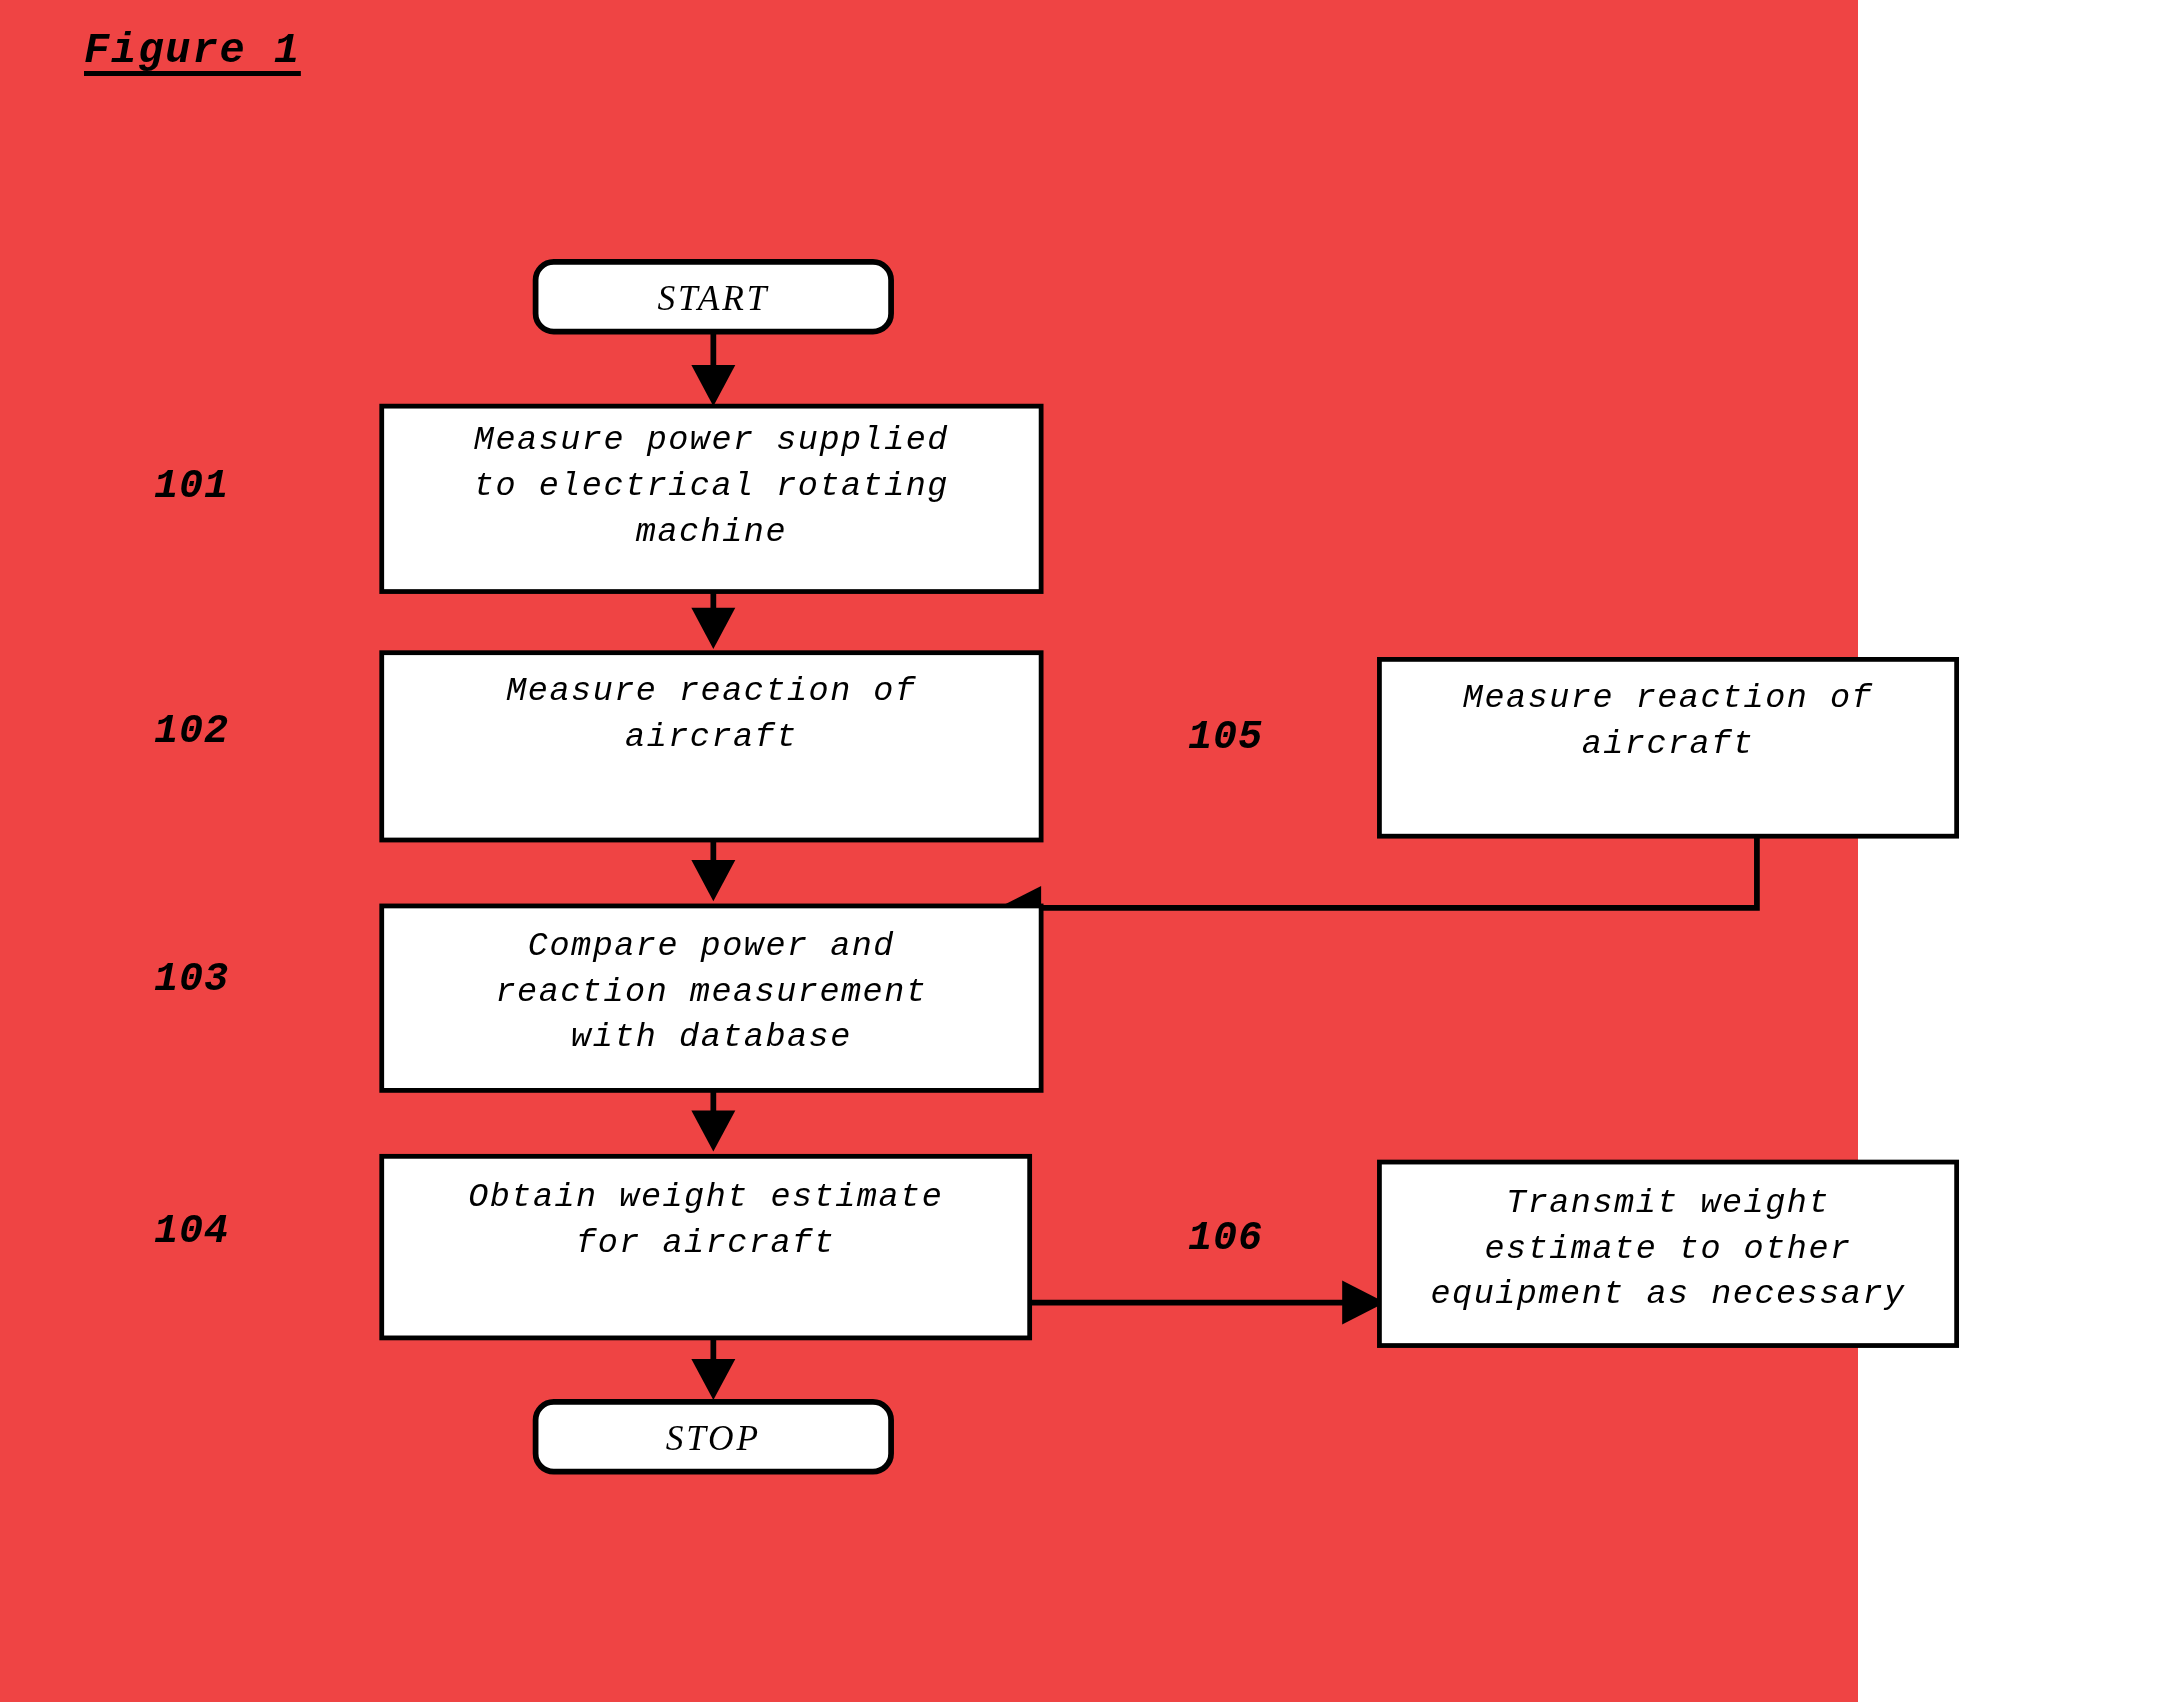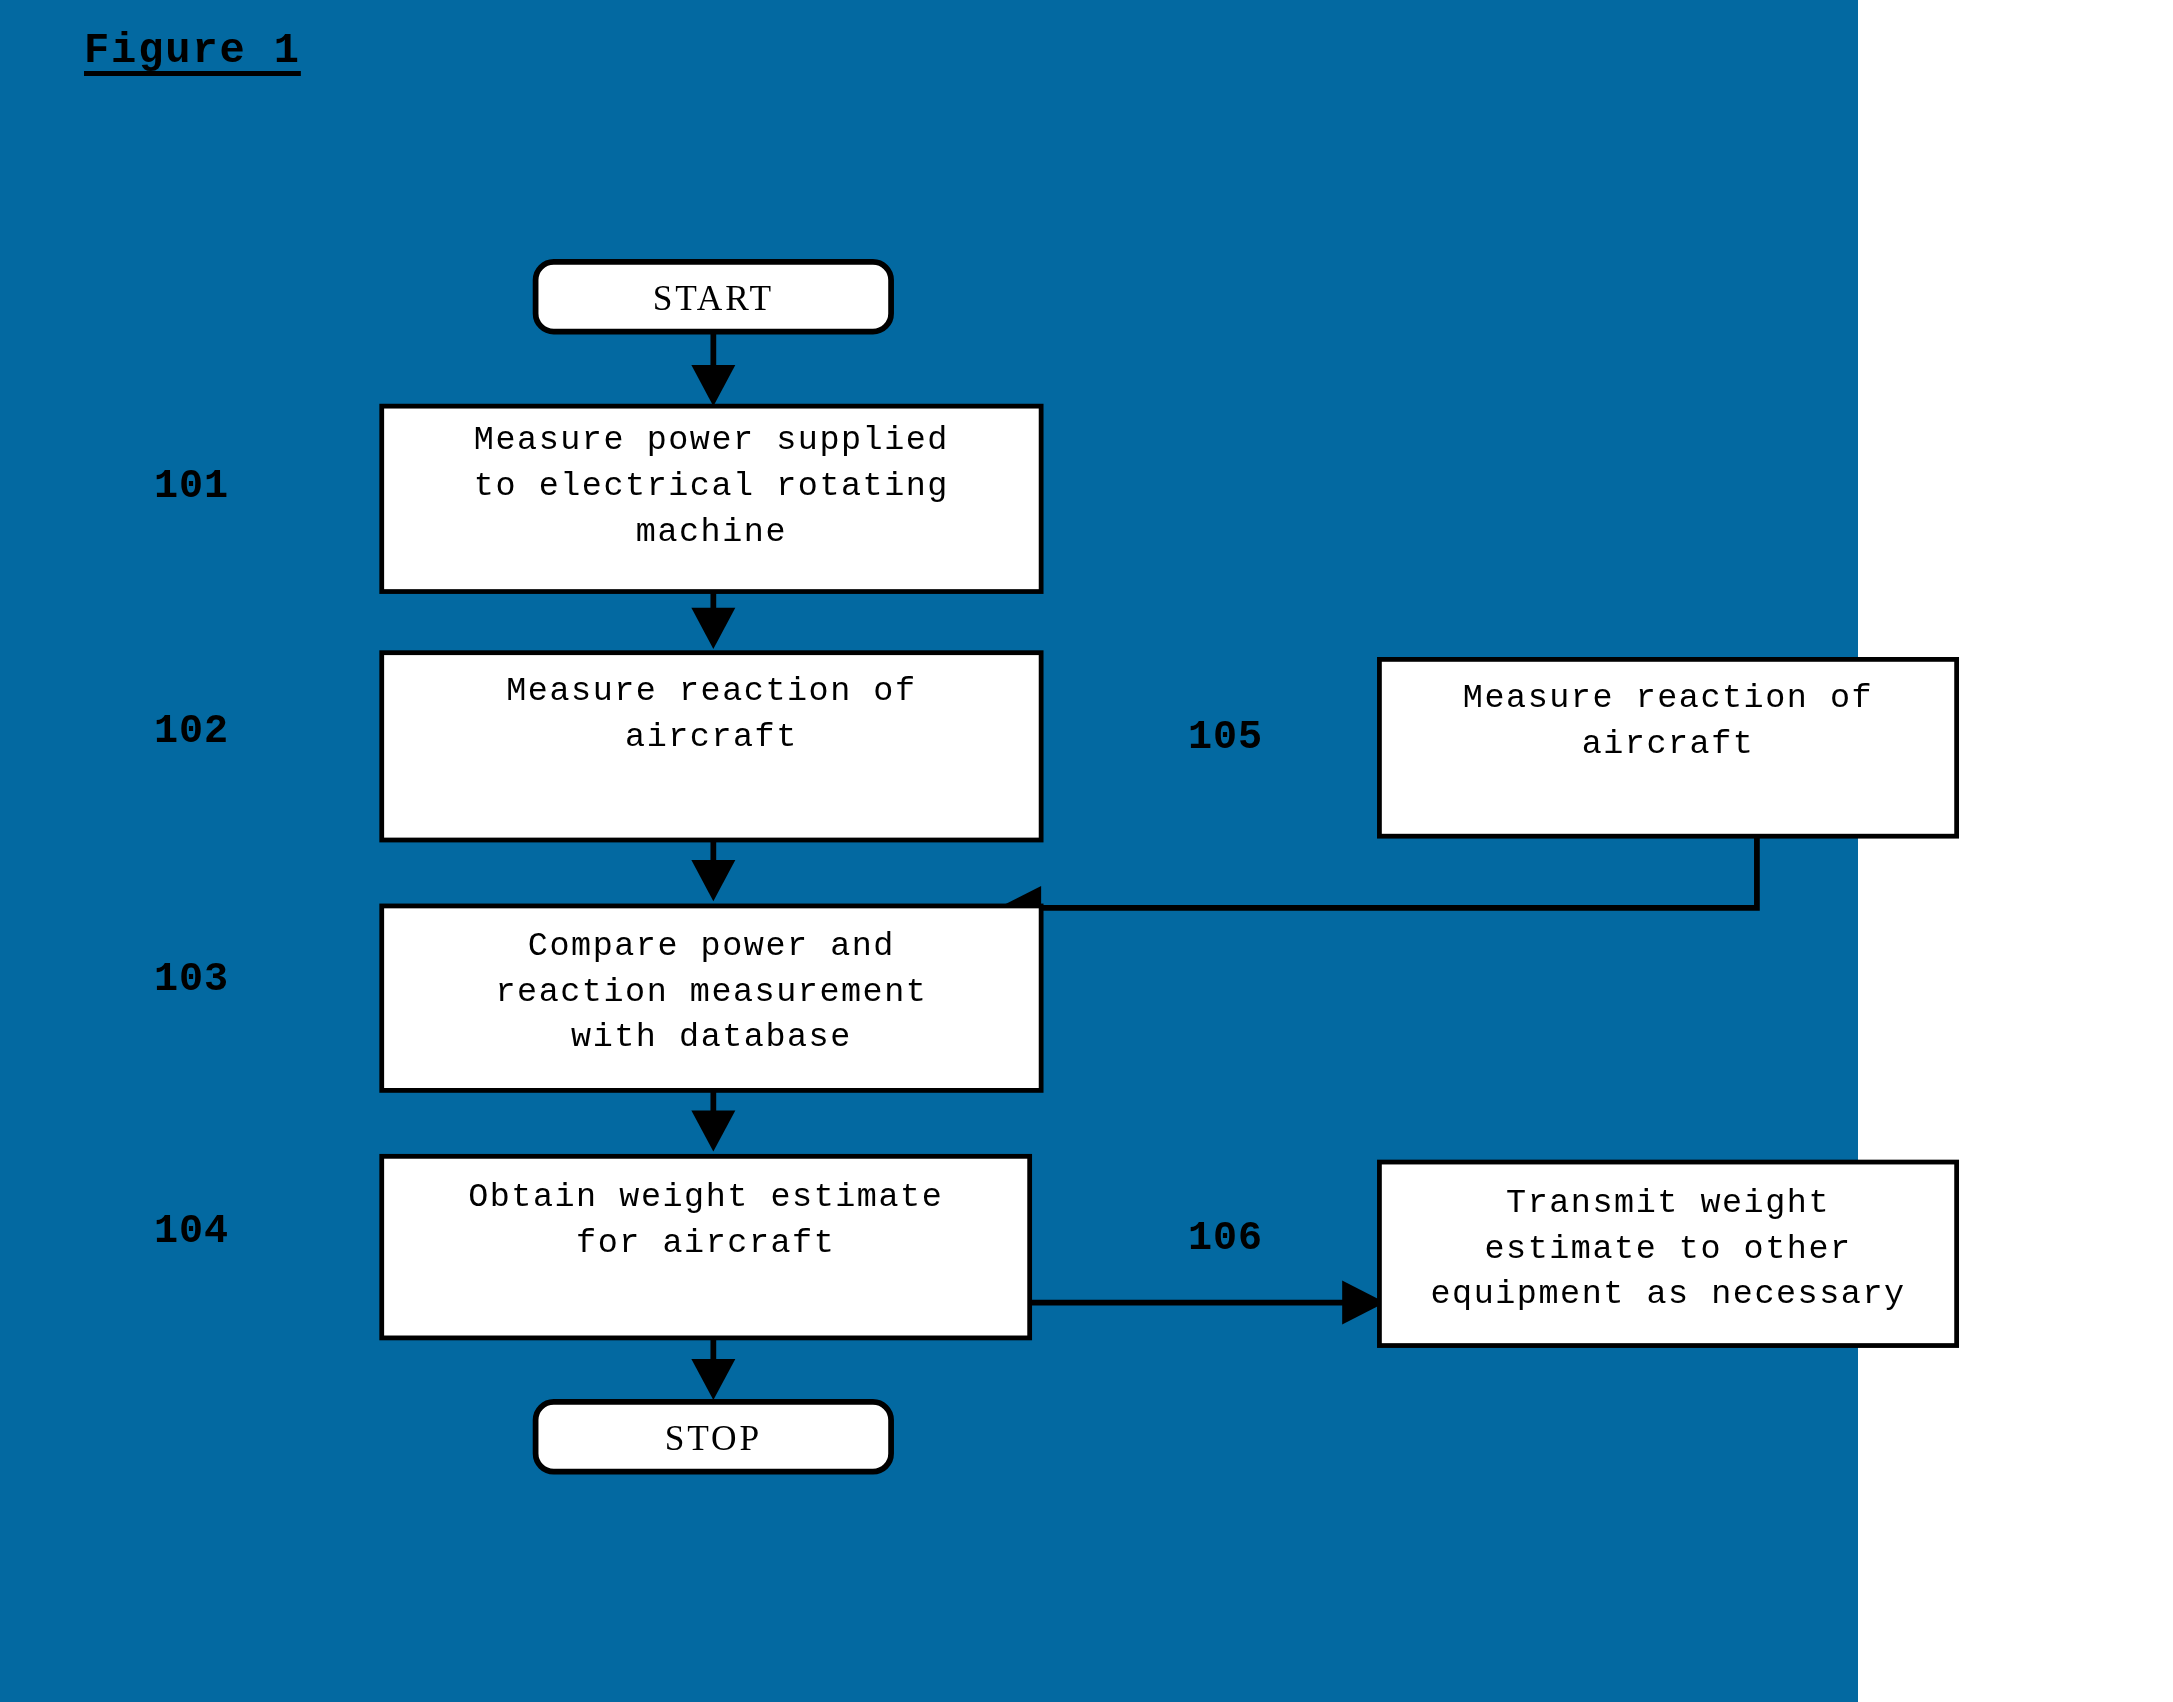--- a/index.html
+++ b/index.html
@@ -12,21 +12,22 @@
     width: 2174px;
     height: 1702px;
     font-family: "Liberation Mono", "DejaVu Sans Mono", monospace;
     color: #000000;
     overflow: hidden;
   }
   #page {
     position: relative;
     width: 1858px;
     height: 1702px;
-    background: #0369a1;
+    background: #ef4444;
+    font-style: italic;
   }
   #fig-title {
     position: absolute;
     left: 84px;
     top: 27px;
     font-family: "Liberation Mono", "DejaVu Sans Mono", monospace;
     font-weight: bold;
     font-size: 42px;
     letter-spacing: 1.9px;
     text-decoration: underline;

